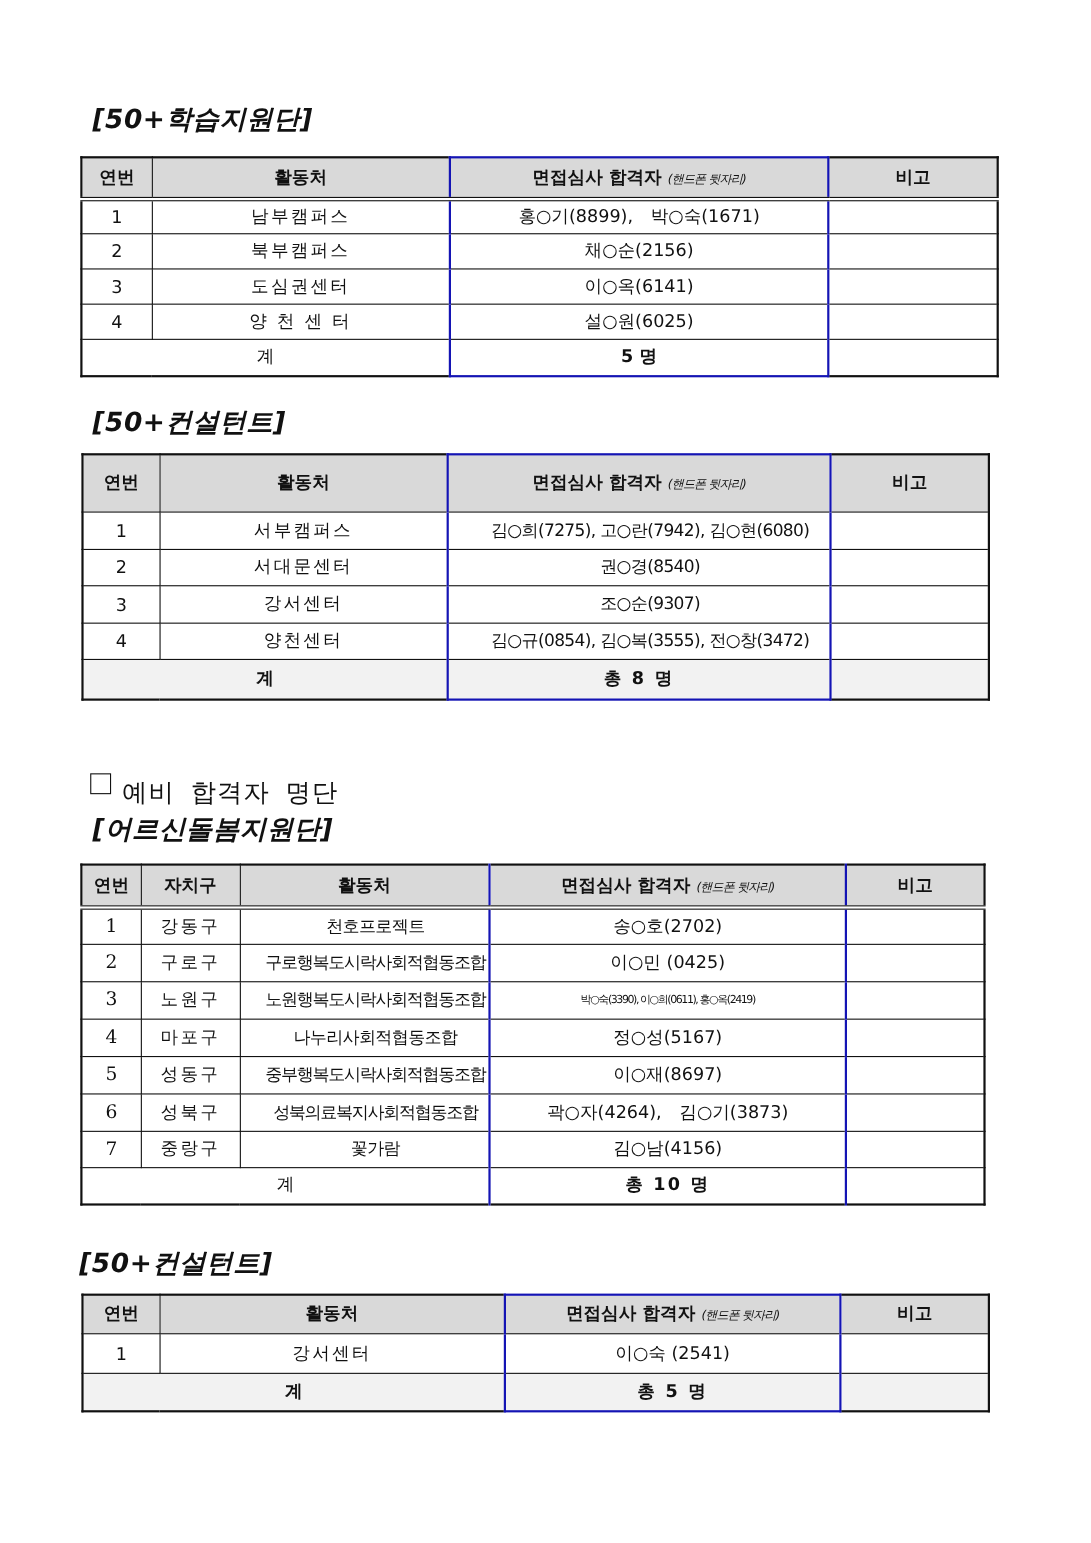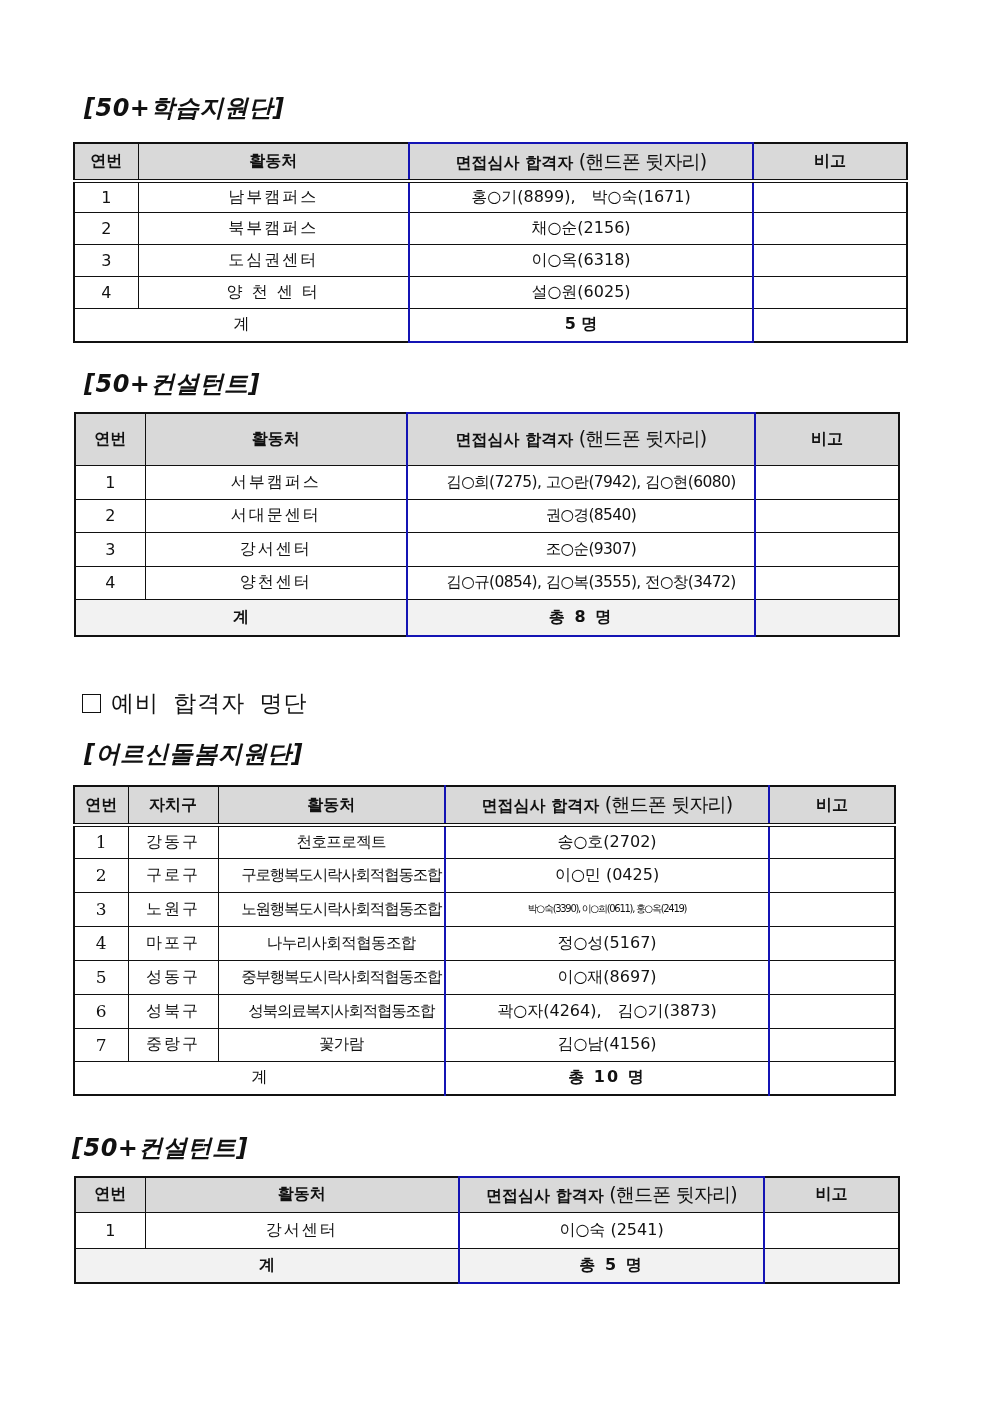--- a/index.html
+++ b/index.html
@@ -4,21 +4,21 @@
 <style>
   html, body { margin: 0; padding: 0; background: #ffffff; }
   body { width: 992px; height: 1403px; position: relative; font-family: "DejaVu Sans", "Liberation Sans", sans-serif; color: #111; }
   .abs { position: absolute; }
   .sec-title { font-weight: bold; font-size: 24px; letter-spacing: 0.5px; font-style: italic; }
   .sub-title { font-family: "DejaVu Serif", "Liberation Serif", serif; font-size: 23px; letter-spacing: 1px; display:flex; align-items:center; }
   .sub-title .box { width: 17px; height: 17px; border: 1.5px solid #111; margin-right: 10px; display:inline-block; }
   table { border-collapse: collapse; position: absolute; table-layout: fixed; border-radius: 24px; }
   td, th { text-align: center; vertical-align: middle; font-size: 16px; padding: 0; border: 1px solid #111; overflow: hidden; white-space: nowrap; }
   th { background: #d9d9d9; font-weight: bold; font-size: 16px; }
-  th .paren { font-weight: normal; font-size: 19px; letter-spacing: -0.8px; }
+  th .paren { font-weight: normal; font-size: 11px; letter-spacing: -0.8px; font-style: italic; }
   .outer { border: 2px solid #111; }
   .blue-l { border-left: 2px solid #1414b4 !important; }
   .blue-r { border-right: 2px solid #1414b4 !important; }
   .blue-t { border-top: 2px solid #1414b4 !important; }
   .blue-b { border-bottom: 2px solid #1414b4 !important; }
   .dbl-b th { border-bottom: 4px double #111; }
   .total-shaded td { background: #f2f2f2; }
   .bold { font-weight: bold; }
   .serif-num { font-family: "DejaVu Serif", "Liberation Serif", serif; font-size: 17px; }
   .narrow { letter-spacing: -0.6px; font-size: 15.5px; padding-left: 20px; }
@@ -50,21 +50,21 @@
   </tr>
   <tr style="height:32px;">
     <td>2</td>
     <td class="mid-spaced">북부캠퍼스</td>
     <td class="blue-l blue-r">채○순(2156)</td>
     <td></td>
   </tr>
   <tr style="height:32px;">
     <td>3</td>
     <td class="mid-spaced">도심권센터</td>
-    <td class="blue-l blue-r">이○옥(6318)</td>
+    <td class="blue-l blue-r">이○옥(6141)</td>
     <td></td>
   </tr>
   <tr style="height:32px;">
     <td>4</td>
     <td class="mid-spaced">양 천 센 터</td>
     <td class="blue-l blue-r">설○원(6025)</td>
     <td></td>
   </tr>
   <tr style="height:34px;">
     <td colspan="2">계</td>
@@ -116,21 +116,21 @@
   <tr class="total-shaded" style="height:37px;">
     <td colspan="2" class="bold">계</td>
     <td class="blue-l blue-r blue-b bold mid-spaced">총 8 명</td>
     <td></td>
   </tr>
 </tbody>
   </table>
 
 <div class="abs sub-title" style="left:82px; top:688px;">
   <span class="box"></span>
-  <span style="word-spacing:6px;">예비 합격자 명단</span>
+  <span style="word-spacing:6px;margin-top:17px;">예비 합격자 명단</span>
 </div>
 
 <div class="abs sec-title" style="left:84px; top:738px;">[어르신돌봄지원단]</div>
 <table class="outer" style="left:73px; top:785px; width:821px;">
   <colgroup>
       <col style="width:54px">
       <col style="width:90px">
       <col style="width:227px">
       <col style="width:324px">
       <col style="width:126px">

